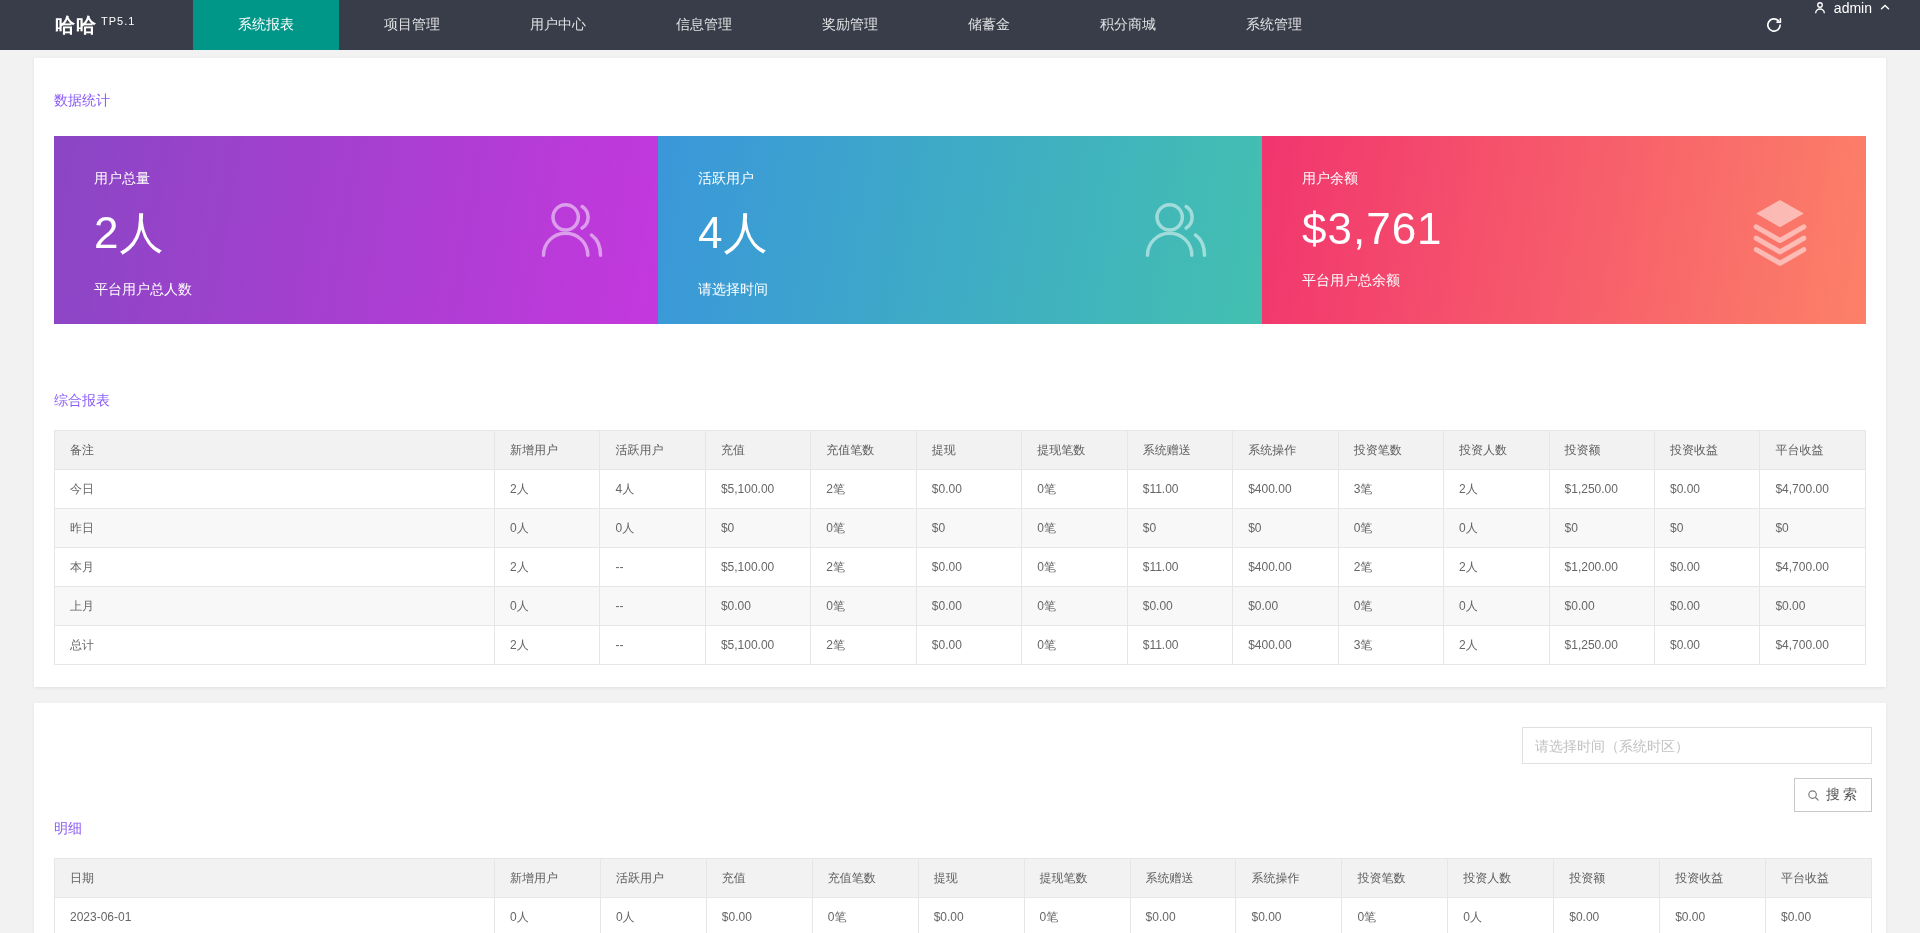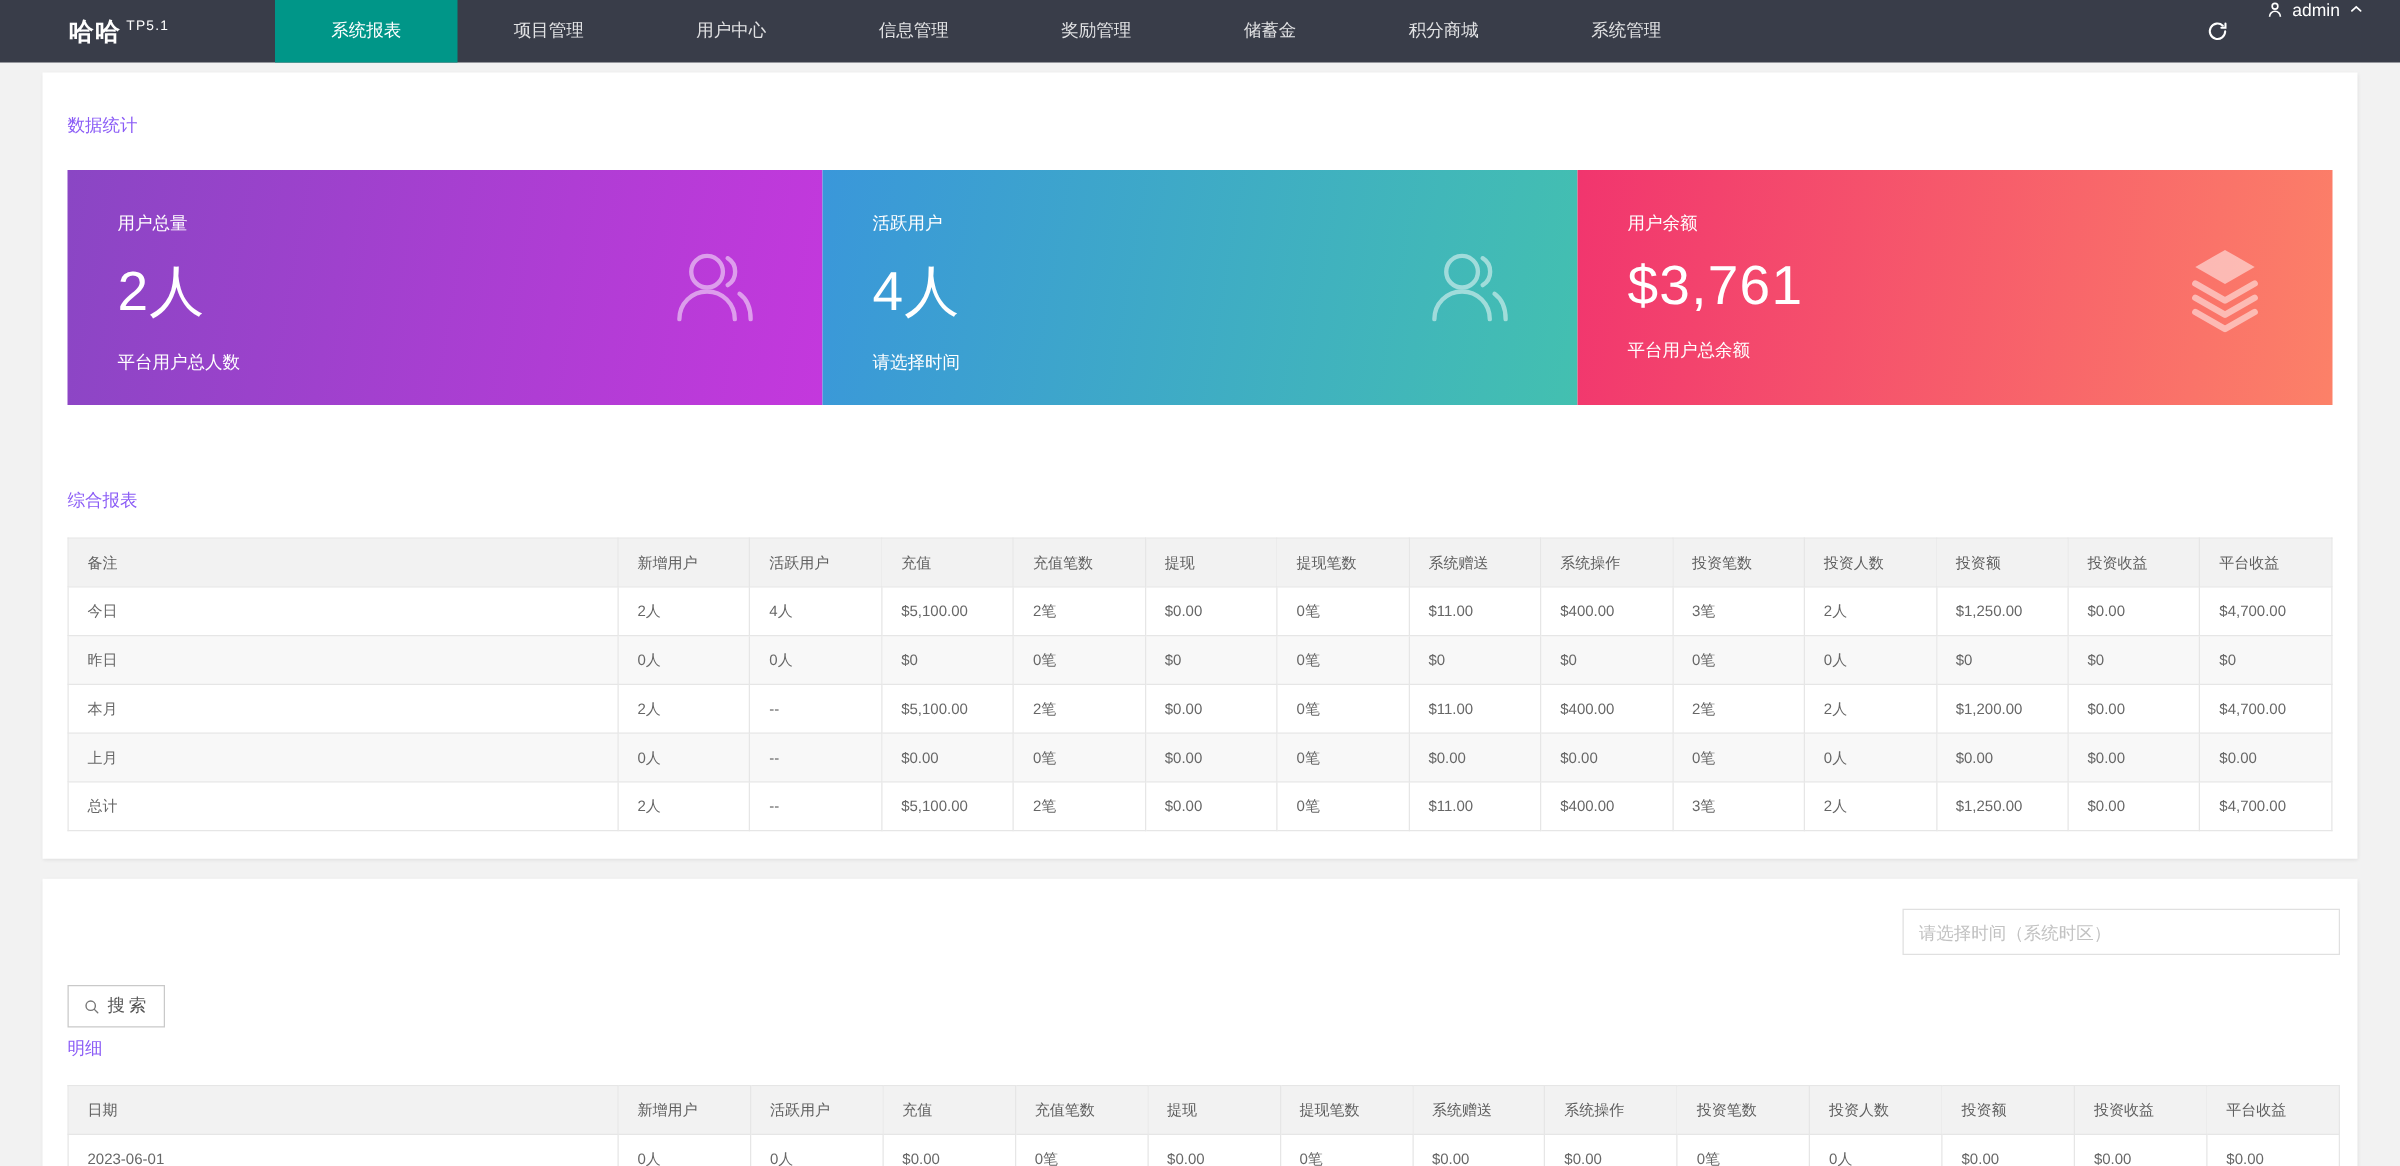--- a/index.html
+++ b/index.html
@@ -7,21 +7,21 @@
   body {
     background: #f2f2f2;
     font-family: "Liberation Sans", "DejaVu Sans", sans-serif;
     color: #666;
   }
   
   .nav {
     height: 50px; background: #393d49; display: flex; align-items: stretch;
   }
   .logo {
-    width: 220px; display: flex; align-items: center; padding-left: 55px;
+    width: 193px; display: flex; align-items: center; padding-left: 55px;
     color: #fff; font-size: 20px; font-weight: bold; letter-spacing: 1px;
   }
   .logo sup { font-size: 11px; font-weight: normal; margin-left: 4px; transform: translateY(-4px); }
   .nav-items { display: flex; align-items: stretch; }
   .nav-item {
     display: flex; align-items: center; padding: 0 45px; font-size: 14px;
     color: rgba(255,255,255,.85); cursor: pointer; text-decoration: none;
   }
   .nav-item.active { background: #009688; color: #fff; }
   .nav-right { margin-left: auto; display: flex; align-items: center; padding-right: 28px; }
@@ -62,21 +62,21 @@
   .data-table tbody tr:nth-child(odd) td { background: #fff; }
 
   
   .filter-row { display: flex; justify-content: flex-end; }
   .date-input {
     width: 350px; height: 37px; border: 1px solid #e0e0e0; padding: 0 12px;
     font-size: 14px; color: #333; outline: none; background: #fff;
     font-family: "Liberation Sans", "DejaVu Sans", sans-serif;
   }
   .date-input::placeholder { color: #c2c2c2; }
-  .search-row { display: flex; margin-top: 24px; }
+  .search-row { display: flex; justify-content: flex-end; margin-top: 14px; }
   .search-btn {
     display: flex; align-items: center; gap: 5px; background: #fff;
     border: 1px solid #c9c9c9; color: #555; font-size: 14px; height: 34px;
     padding: 0 11px; cursor: pointer; letter-spacing: 3px;
     font-family: "Liberation Sans", "DejaVu Sans", sans-serif;
   }
   .detail-title { margin-top: 8px; }
 </style>
 </head>
 <body>

